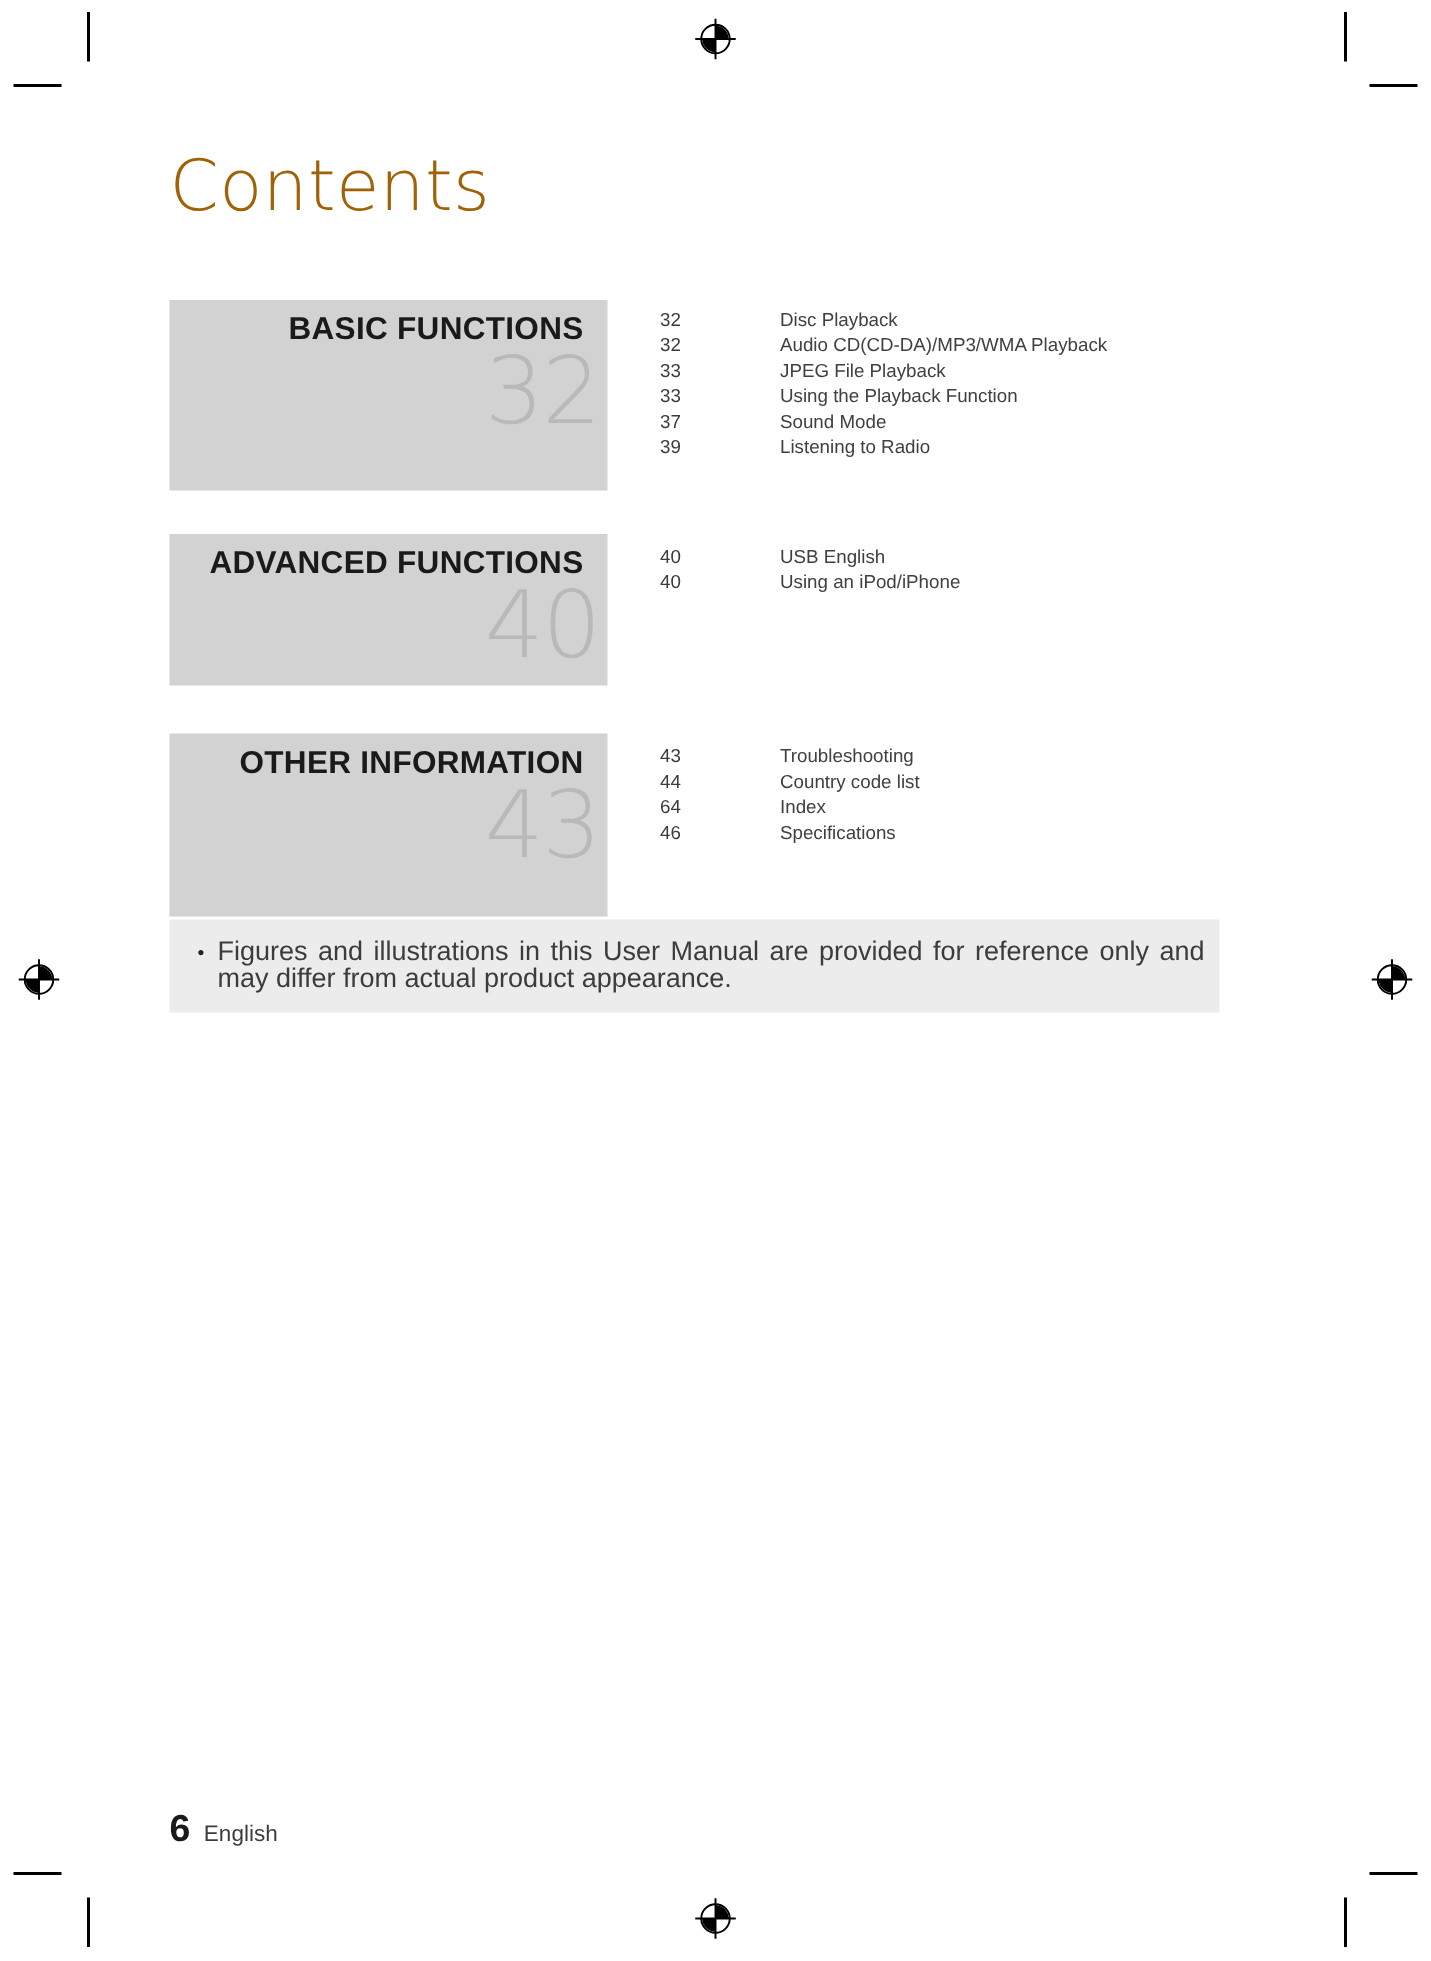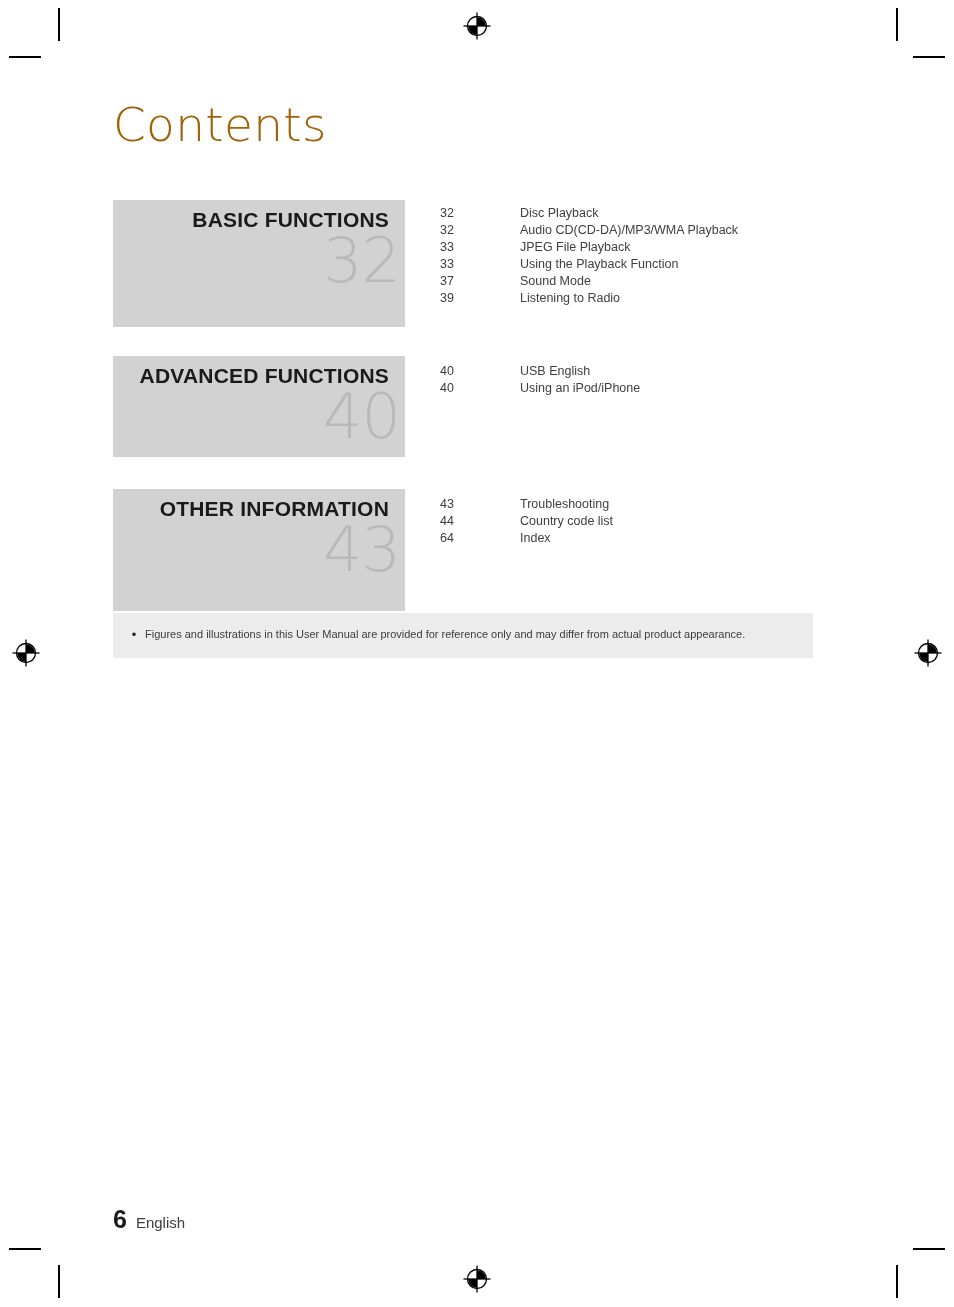--- a/index.html
+++ b/index.html
@@ -130,21 +130,21 @@
     flex: 0 0 22px;
     width: 22px;
     font-size: 13px;
     line-height: 18px;
     color: #222222;
     text-align: center;
     padding-top: 1px;
   }
   .note-text {
     flex: 1 1 auto;
-    font-size: 11px;
+    font-size: 18px;
     line-height: 18px;
     color: #3c3c3c;
     text-align: justify;
     text-justify: inter-word;
   }
 
   
   .footer {
     position: absolute;
     left: 113px;
@@ -274,20 +274,24 @@
           <span class="ttl">Troubleshooting</span>
         </div>
         <div class="toc-entry">
           <span class="pg">44</span>
           <span class="ttl">Country code list</span>
         </div>
         <div class="toc-entry">
           <span class="pg">64</span>
           <span class="ttl">Index</span>
         </div>
+        <div class="toc-entry">
+          <span class="pg">46</span>
+          <span class="ttl">Specifications</span>
+        </div>
       </div>
     </div>
   </div>
 
 <div class="note-box">
   <div class="note-row">
     <div class="note-bullet">•</div>
     <div class="note-text">Figures and illustrations in this User Manual are provided for reference only and may differ from actual product appearance.</div>
   </div>
 </div>

